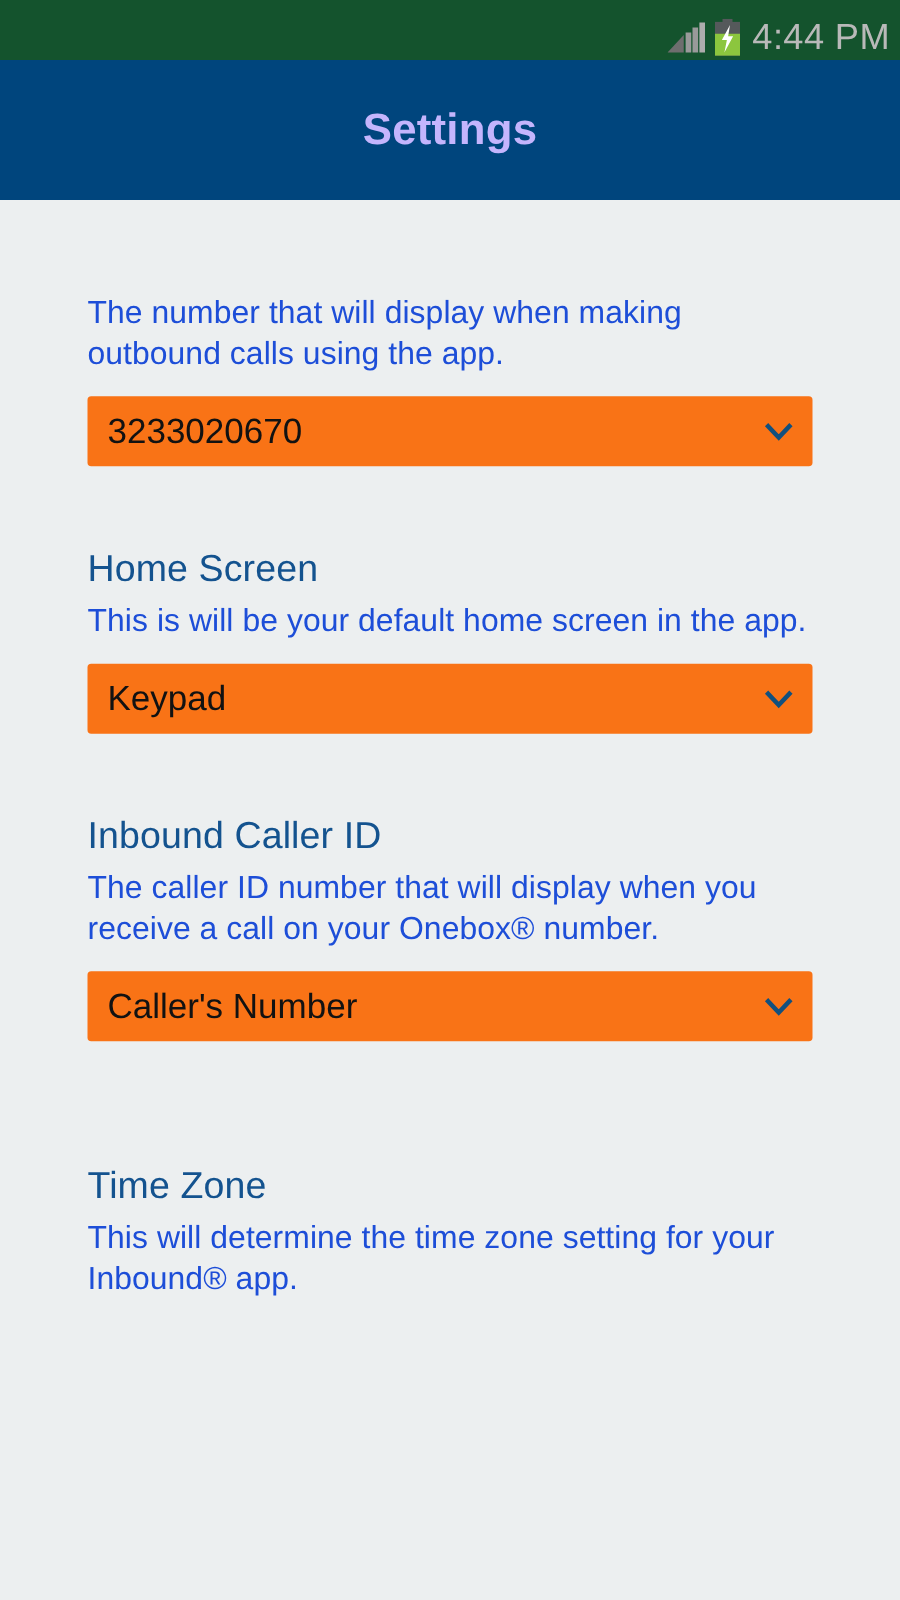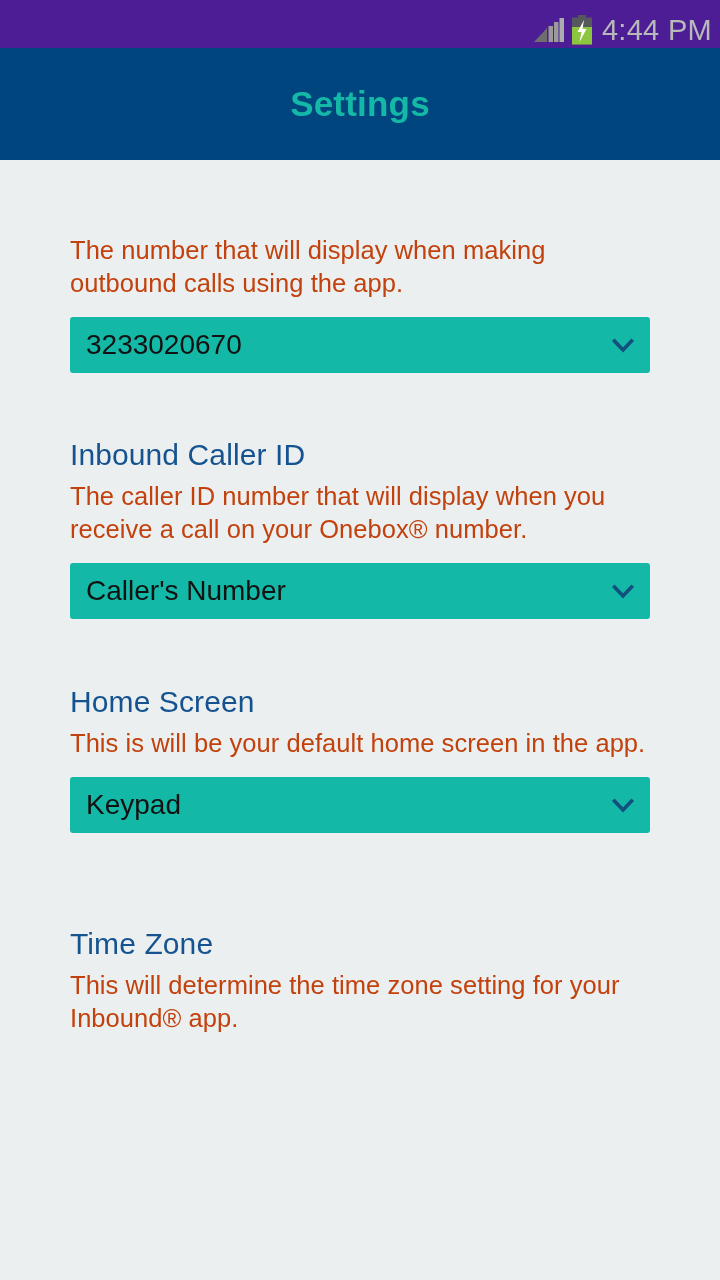--- a/index.html
+++ b/index.html
@@ -21,21 +21,21 @@
     height: 1280px;
     background: #eceff0;
   }
 
   
   .status-bar {
     position: absolute;
     top: 0; left: 0;
     width: 720px;
     height: 60px;
-    background: #4c1d95;
+    background: #14532d;
     display: flex;
     align-items: center;
     justify-content: flex-end;
     padding-right: 8px;
   }
 
   .status-right {
     display: flex;
     align-items: center;
     gap: 7px;
@@ -68,62 +68,62 @@
     top: 48px; left: 0;
     width: 720px;
     height: 112px;
     background: #00457d;
     display: flex;
     align-items: center;
     justify-content: center;
   }
 
   .app-bar-title {
-    color: #14b8a6;
+    color: #c4b5fd;
     font-size: 35px;
     font-weight: bold;
     letter-spacing: 0.2px;
   }
 
   
   .content {
     position: absolute;
     top: 160px; left: 0;
     width: 720px;
     height: 1120px;
     padding: 0 70px;
   }
 
   .setting-group { width: 580px; }
   .setting-group.g0 { padding-top: 74px; }
   .setting-group.g1 { padding-top: 64px; }
   .setting-group.g2 { padding-top: 65px; }
-  .setting-group.g3 { padding-top: 93px; }
+  .setting-group.g3 { padding-top: 52px; margin-top: 46px; }
 
   .group-title {
     color: #14538f;
     font-size: 30px;
     line-height: 36px;
     letter-spacing: 0.1px;
     padding-bottom: 7px;
   }
 
   .group-desc {
-    color: #c2410c;
+    color: #1d4ed8;
     font-size: 25.5px;
     line-height: 33px;
     letter-spacing: 0.05px;
     padding-bottom: 17px;
   }
 
   .dropdown {
     position: relative;
     width: 580px;
     height: 56px;
-    background: #14b8a6;
+    background: #f97316;
     border-radius: 3px;
     display: flex;
     align-items: center;
     padding: 0 14px 0 16px;
   }
 
   .dropdown-value {
     color: #121212;
     font-size: 28px;
     line-height: 32px;
@@ -168,47 +168,47 @@
   <div class="app-bar">
     <div class="app-bar-title">Settings</div>
   </div>
 
   <div class="content">
 
     <div class="setting-group g0">
       <div class="group-desc">The number that will display when making outbound calls using the app.</div>
       <div class="dropdown">
         <span class="dropdown-value">3233020670</span>
+        <svg class="chevron" viewBox="0 0 26 26">
+          <polyline points="4.5,9 13,18 21.5,9" fill="none" stroke="#12507e" stroke-width="3.6" stroke-linecap="square" stroke-linejoin="miter"></polyline>
+        </svg>
+      </div>
+    </div>
+
+    <div class="setting-group g2">
+      <div class="group-title">Home Screen</div>
+      <div class="group-desc">This is will be your default home screen in the app.</div>
+      <div class="dropdown">
+        <span class="dropdown-value">Keypad</span>
         <svg class="chevron" viewBox="0 0 26 26">
           <polyline points="4.5,9 13,18 21.5,9" fill="none" stroke="#12507e" stroke-width="3.6" stroke-linecap="square" stroke-linejoin="miter"></polyline>
         </svg>
       </div>
     </div>
 
     <div class="setting-group g1">
       <div class="group-title">Inbound Caller ID</div>
       <div class="group-desc">The caller ID number that will display when you receive a call on your Onebox® number.</div>
       <div class="dropdown">
         <span class="dropdown-value">Caller's Number</span>
         <svg class="chevron" viewBox="0 0 26 26">
           <polyline points="4.5,9 13,18 21.5,9" fill="none" stroke="#12507e" stroke-width="3.6" stroke-linecap="square" stroke-linejoin="miter"></polyline>
         </svg>
       </div>
     </div>
 
-    <div class="setting-group g2">
-      <div class="group-title">Home Screen</div>
-      <div class="group-desc">This is will be your default home screen in the app.</div>
-      <div class="dropdown">
-        <span class="dropdown-value">Keypad</span>
-        <svg class="chevron" viewBox="0 0 26 26">
-          <polyline points="4.5,9 13,18 21.5,9" fill="none" stroke="#12507e" stroke-width="3.6" stroke-linecap="square" stroke-linejoin="miter"></polyline>
-        </svg>
-      </div>
-    </div>
-
     <div class="setting-group g3">
       <div class="group-title">Time Zone</div>
       <div class="group-desc">This will determine the time zone setting for your Inbound® app.</div>
     </div>
 
   </div>
 </div>
 
 </body></html>

